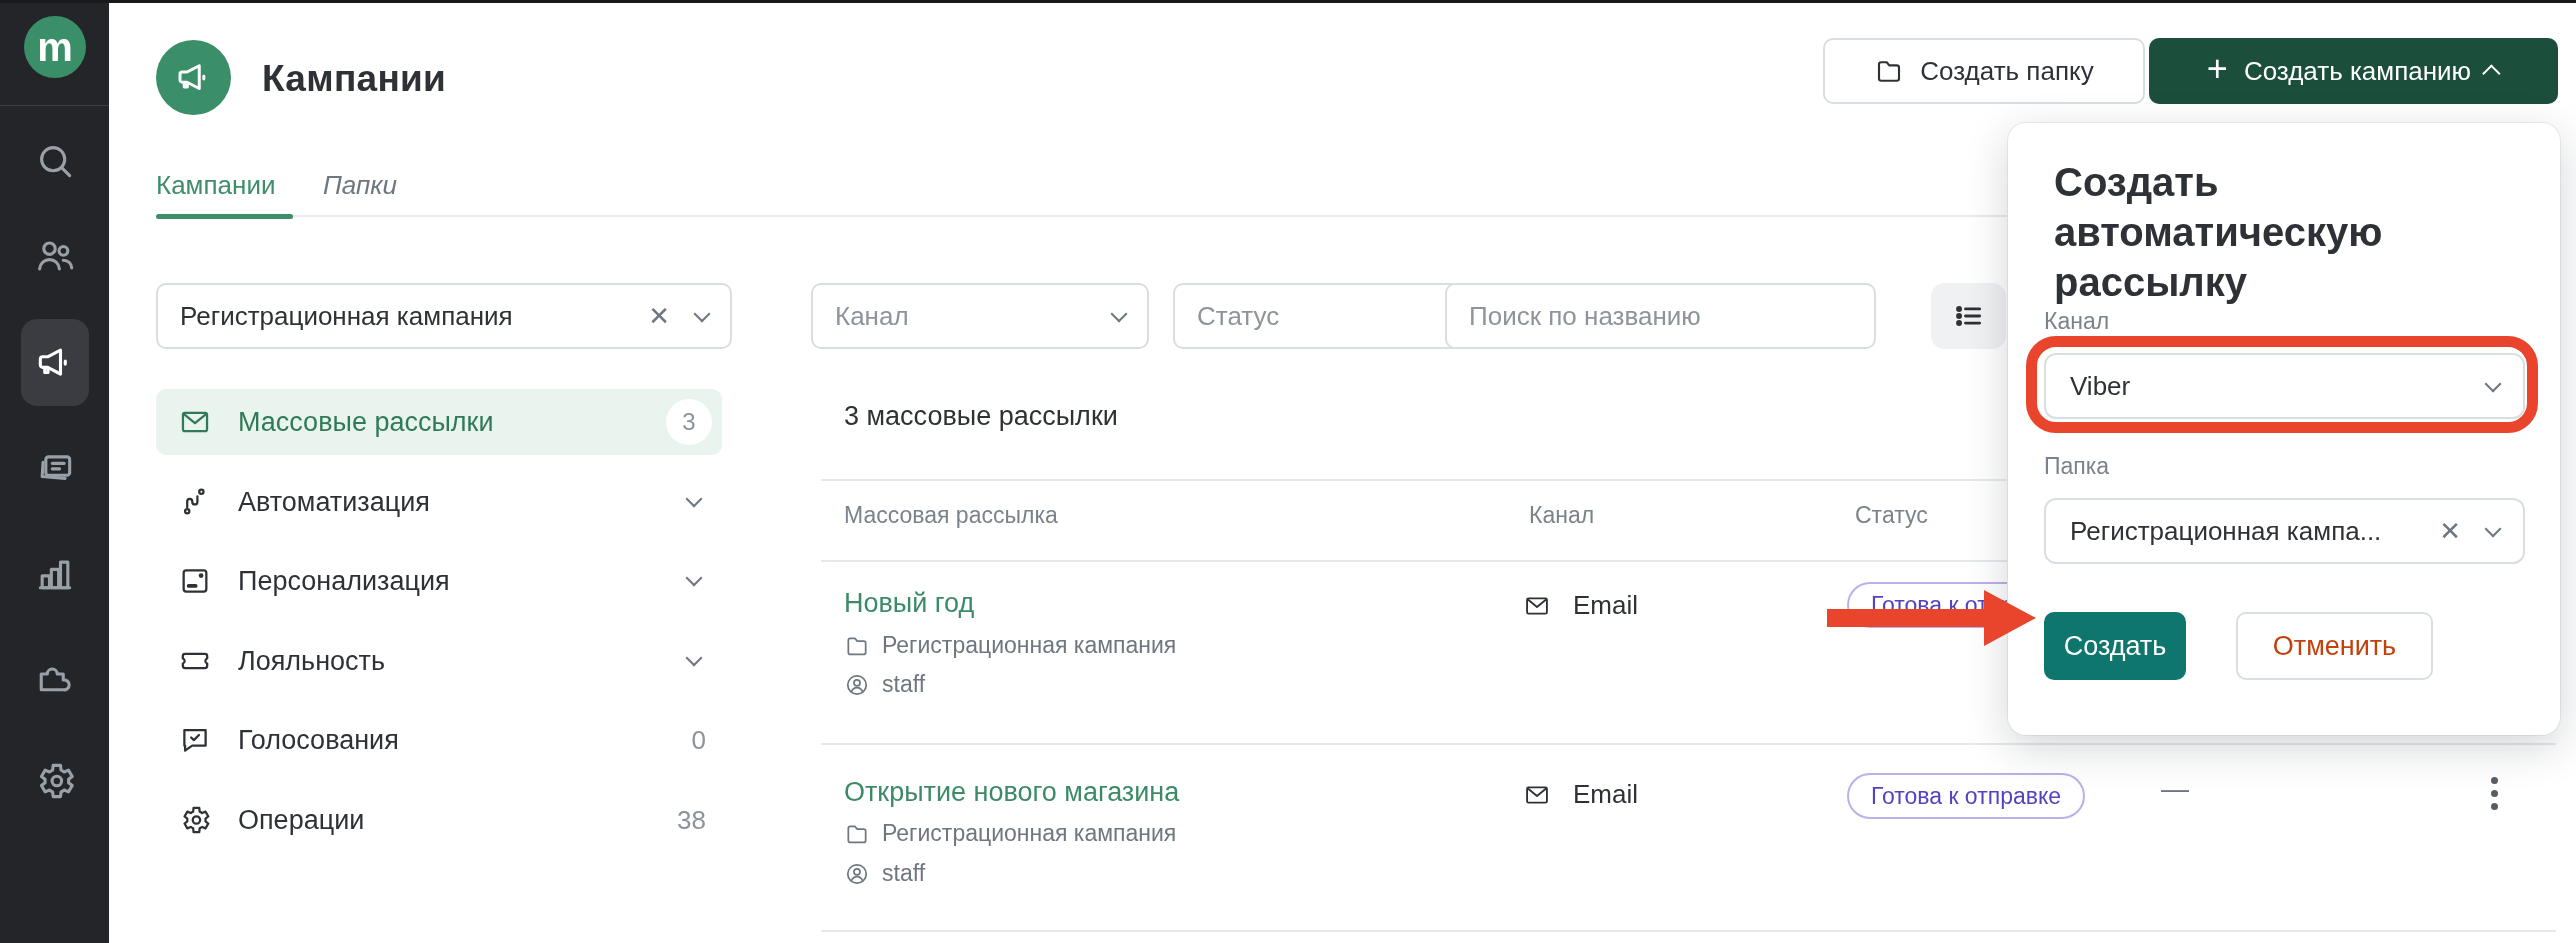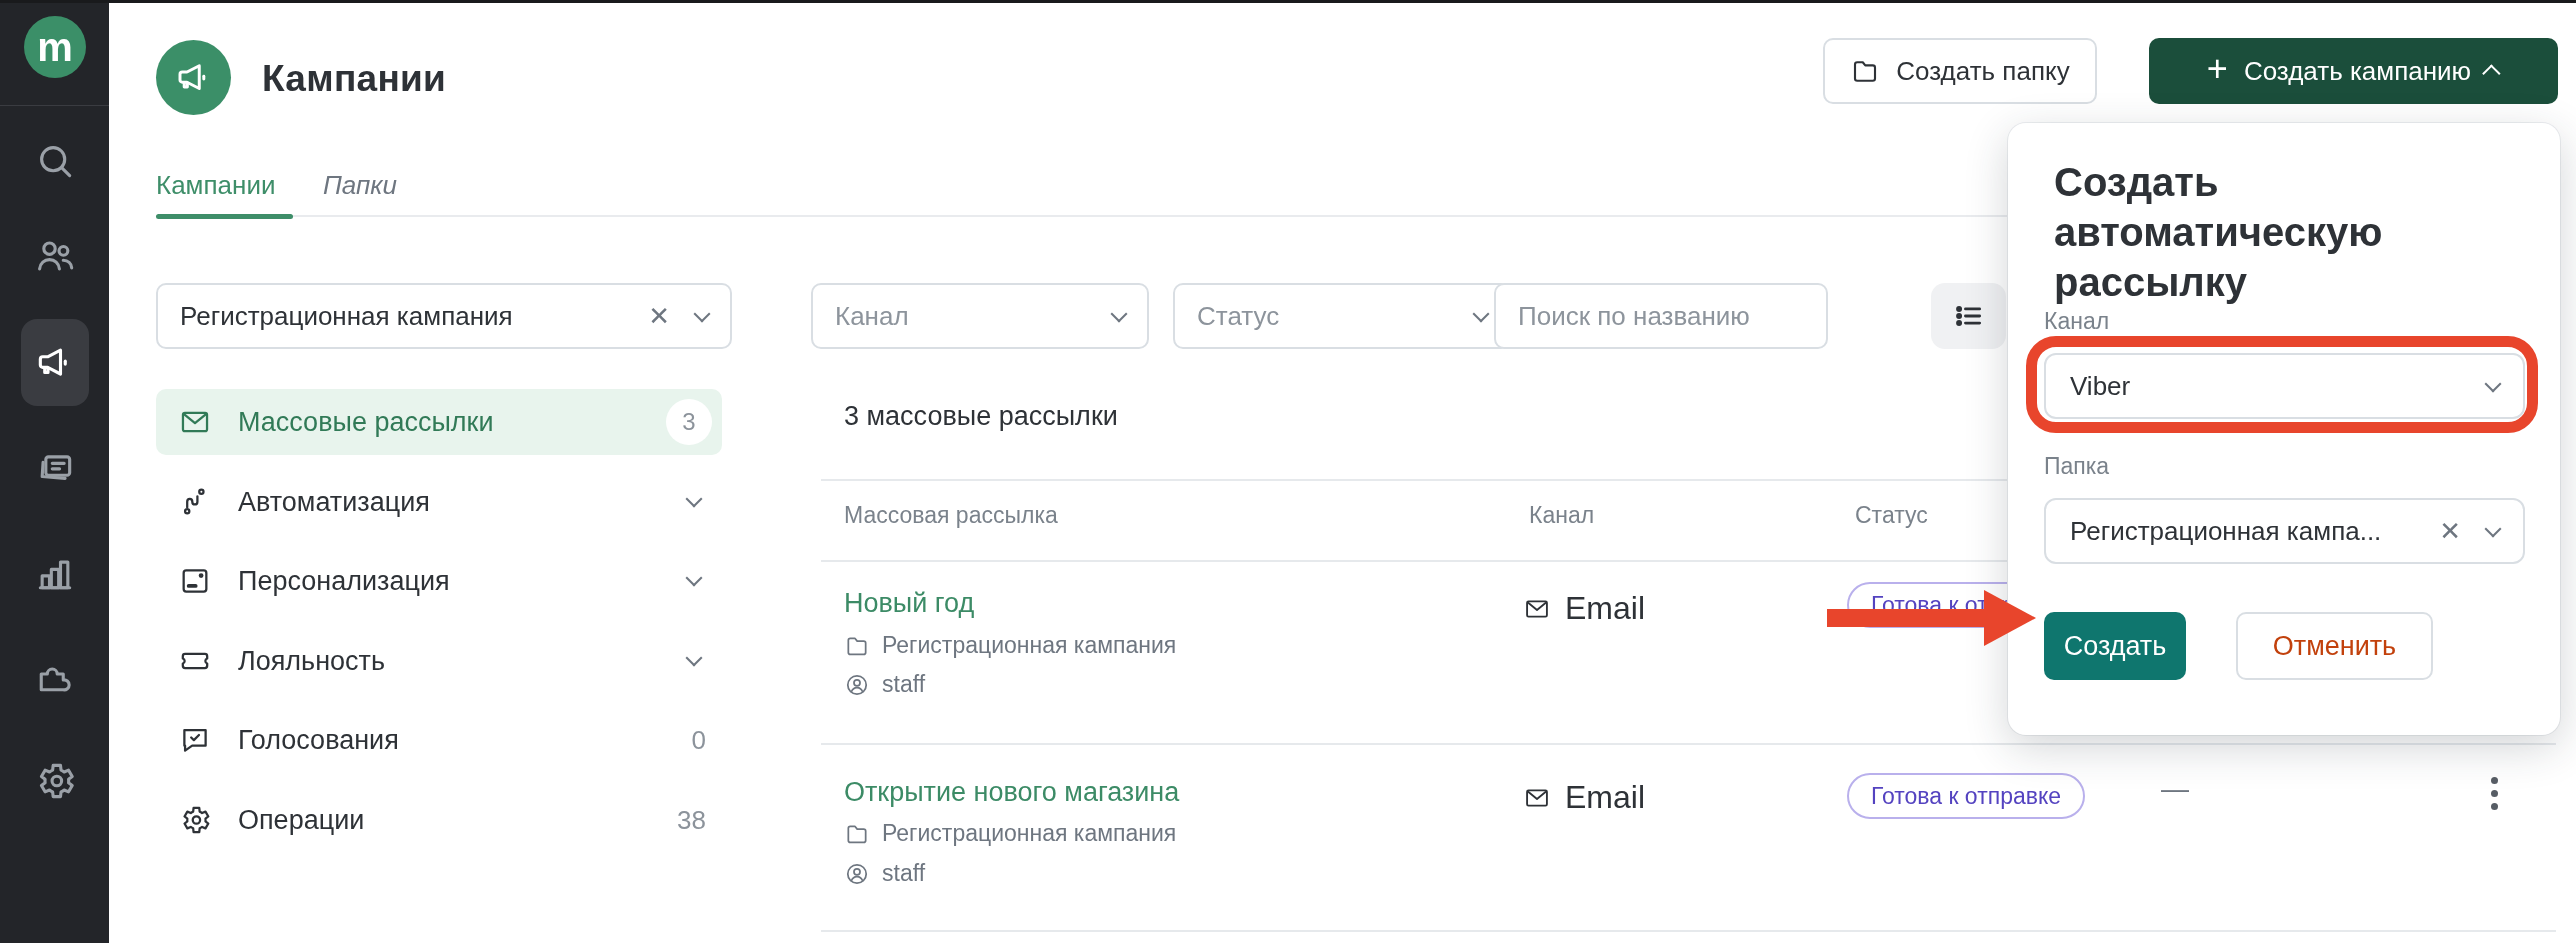--- a/index.html
+++ b/index.html
@@ -20,21 +20,21 @@
   .side-ic svg { width:44px; height:44px; stroke:currentColor; fill:none; stroke-width:1.7; stroke-linecap:round; stroke-linejoin:round; }
   .ic-white { color:#ffffff; }
 
   
   .h-circle { left:156px; top:40px; width:75px; height:75px; border-radius:50%; background:#3b8f68;
               display:flex; align-items:center; justify-content:center; }
   .h-circle svg { width:42px; height:42px; stroke:#fff; fill:none; stroke-width:1.7; stroke-linecap:round; stroke-linejoin:round; }
   .h-title { left:262px; top:58px; font-size:37px; font-weight:700; color:#2e3237; letter-spacing:0.3px; }
 
   .btn { display:flex; align-items:center; justify-content:center; gap:16px; border-radius:10px; cursor:pointer; }
-  .btn-folder { left:1823px; top:38px; width:274px; height:66px; background:#fff; border:2px solid #d9dee3; font-size:26px; color:#2e3237; }
+  .btn-folder { left:1823px; top:38px; width:322px; height:66px; background:#fff; border:2px solid #d9dee3; font-size:26px; color:#2e3237; }
   .btn-folder svg { width:30px; height:30px; stroke:#2e3237; fill:none; stroke-width:1.7; stroke-linejoin:round; }
   .btn-campaign { left:2149px; top:38px; width:409px; height:66px; background:#1b4e3b; color:#fff; font-size:26px; }
   .plus { font-size:36px; font-weight:300; line-height:1; margin-top:-4px; }
   .chev { display:inline-block; width:13px; height:13px; border-right:2.5px solid currentColor; border-bottom:2.5px solid currentColor; }
   .chev-up { transform:rotate(-135deg) translateY(-3px); }
 
   
   .tab { top:170px; font-size:26px; }
   .tab-active { left:156px; color:#3e8e69; }
   .tab-idle { left:323px; color:#6e7680;font-style:italic; }
@@ -44,21 +44,21 @@
   
   .fctl { top:283px; height:66px; border:2px solid #d9dee3; border-radius:10px; background:#fff;
           display:flex; align-items:center; font-size:26px; padding:0 22px; color:#8d949c; }
   .fctl .val { color:#2e3237; flex:1; }
   .fctl .ph { flex:1; }
   .fx { color:#6e7680; font-size:26px; margin-right:26px; }
   .fchev { width:12px; height:12px; border-right:2.3px solid #6e7680; border-bottom:2.3px solid #6e7680; transform:rotate(45deg); margin-top:-4px; }
   .f1 { left:156px; width:576px; }
   .f2 { left:811px; width:338px; }
   .f3 { left:1173px; width:338px; }
-  .f4 { left:1494px; width:334px; }
+  .f4 { left:1445px; width:431px; }
   .f4 input { border:none; outline:none; width:100%; font-size:26px; font-family:inherit; color:#2e3237; }
   .f4 input::placeholder { color:#8d949c; }
   .f5 { left:1931px; top:283px; width:75px; height:66px; background:#f0f1f3; border-radius:14px;
         display:flex; align-items:center; justify-content:center; }
   .f5 svg { width:34px; height:34px; stroke:#2e3237; stroke-width:2; fill:#2e3237; stroke-linecap:round; }
 
   
   .nav-item { left:156px; width:566px; height:66px; display:flex; align-items:center; border-radius:10px; }
   .nav-item svg { width:34px; height:34px; stroke:#2e3237; fill:none; stroke-width:1.6; stroke-linecap:round; stroke-linejoin:round; margin:0 26px 0 22px; }
   .nav-label { font-size:27px; color:#2e3237; flex:1; }
@@ -70,21 +70,21 @@
                display:flex; align-items:center; justify-content:center; margin-right:10px; }
   .nav-chev { width:12px; height:12px; border-right:2.3px solid #6e7680; border-bottom:2.3px solid #6e7680; transform:rotate(45deg); margin:-6px 22px 0 0; }
 
   
   .summary { left:844px; top:401px; font-size:27px; color:#2e3237; }
   .tline { left:821px; width:1735px; height:2px; background:#e6e9ec; }
   .th { top:502px; font-size:23px; color:#7a828b; }
   .row-title { font-size:27px; color:#3c8b66; cursor:pointer; }
   .sub { display:flex; align-items:center; gap:12px; font-size:23px; color:#6e7680; }
   .sub svg { width:26px; height:26px; stroke:#6e7680; fill:none; stroke-width:1.6; stroke-linecap:round; stroke-linejoin:round; }
-  .chcell { display:flex; align-items:center; gap:14px; font-size:32px; color:#2e3237; }
+  .chcell { display:flex; align-items:center; gap:22px; font-size:26px; color:#2e3237; }
   .chcell svg { width:28px; height:28px; stroke:#2e3237; fill:none; stroke-width:1.6; stroke-linejoin:round; }
   .badge { height:46px; border:2px solid #b9b0ec; border-radius:23px; padding:0 22px; display:flex; align-items:center;
            font-size:23px; color:#5443c0; background:#fff; white-space:nowrap; }
   .dash { font-size:28px; color:#6e7680; }
   .kebab { width:8px; display:flex; flex-direction:column; gap:6px; cursor:pointer; }
   .kebab i { width:7px; height:7px; border-radius:50%; background:#575d65; }
 
   
   .popup { left:2008px; top:123px; width:552px; height:612px; background:#fff; border-radius:18px; z-index:20;
            box-shadow:0 12px 44px rgba(35,45,55,.20), 0 0 0 1px #eef0f2; }

